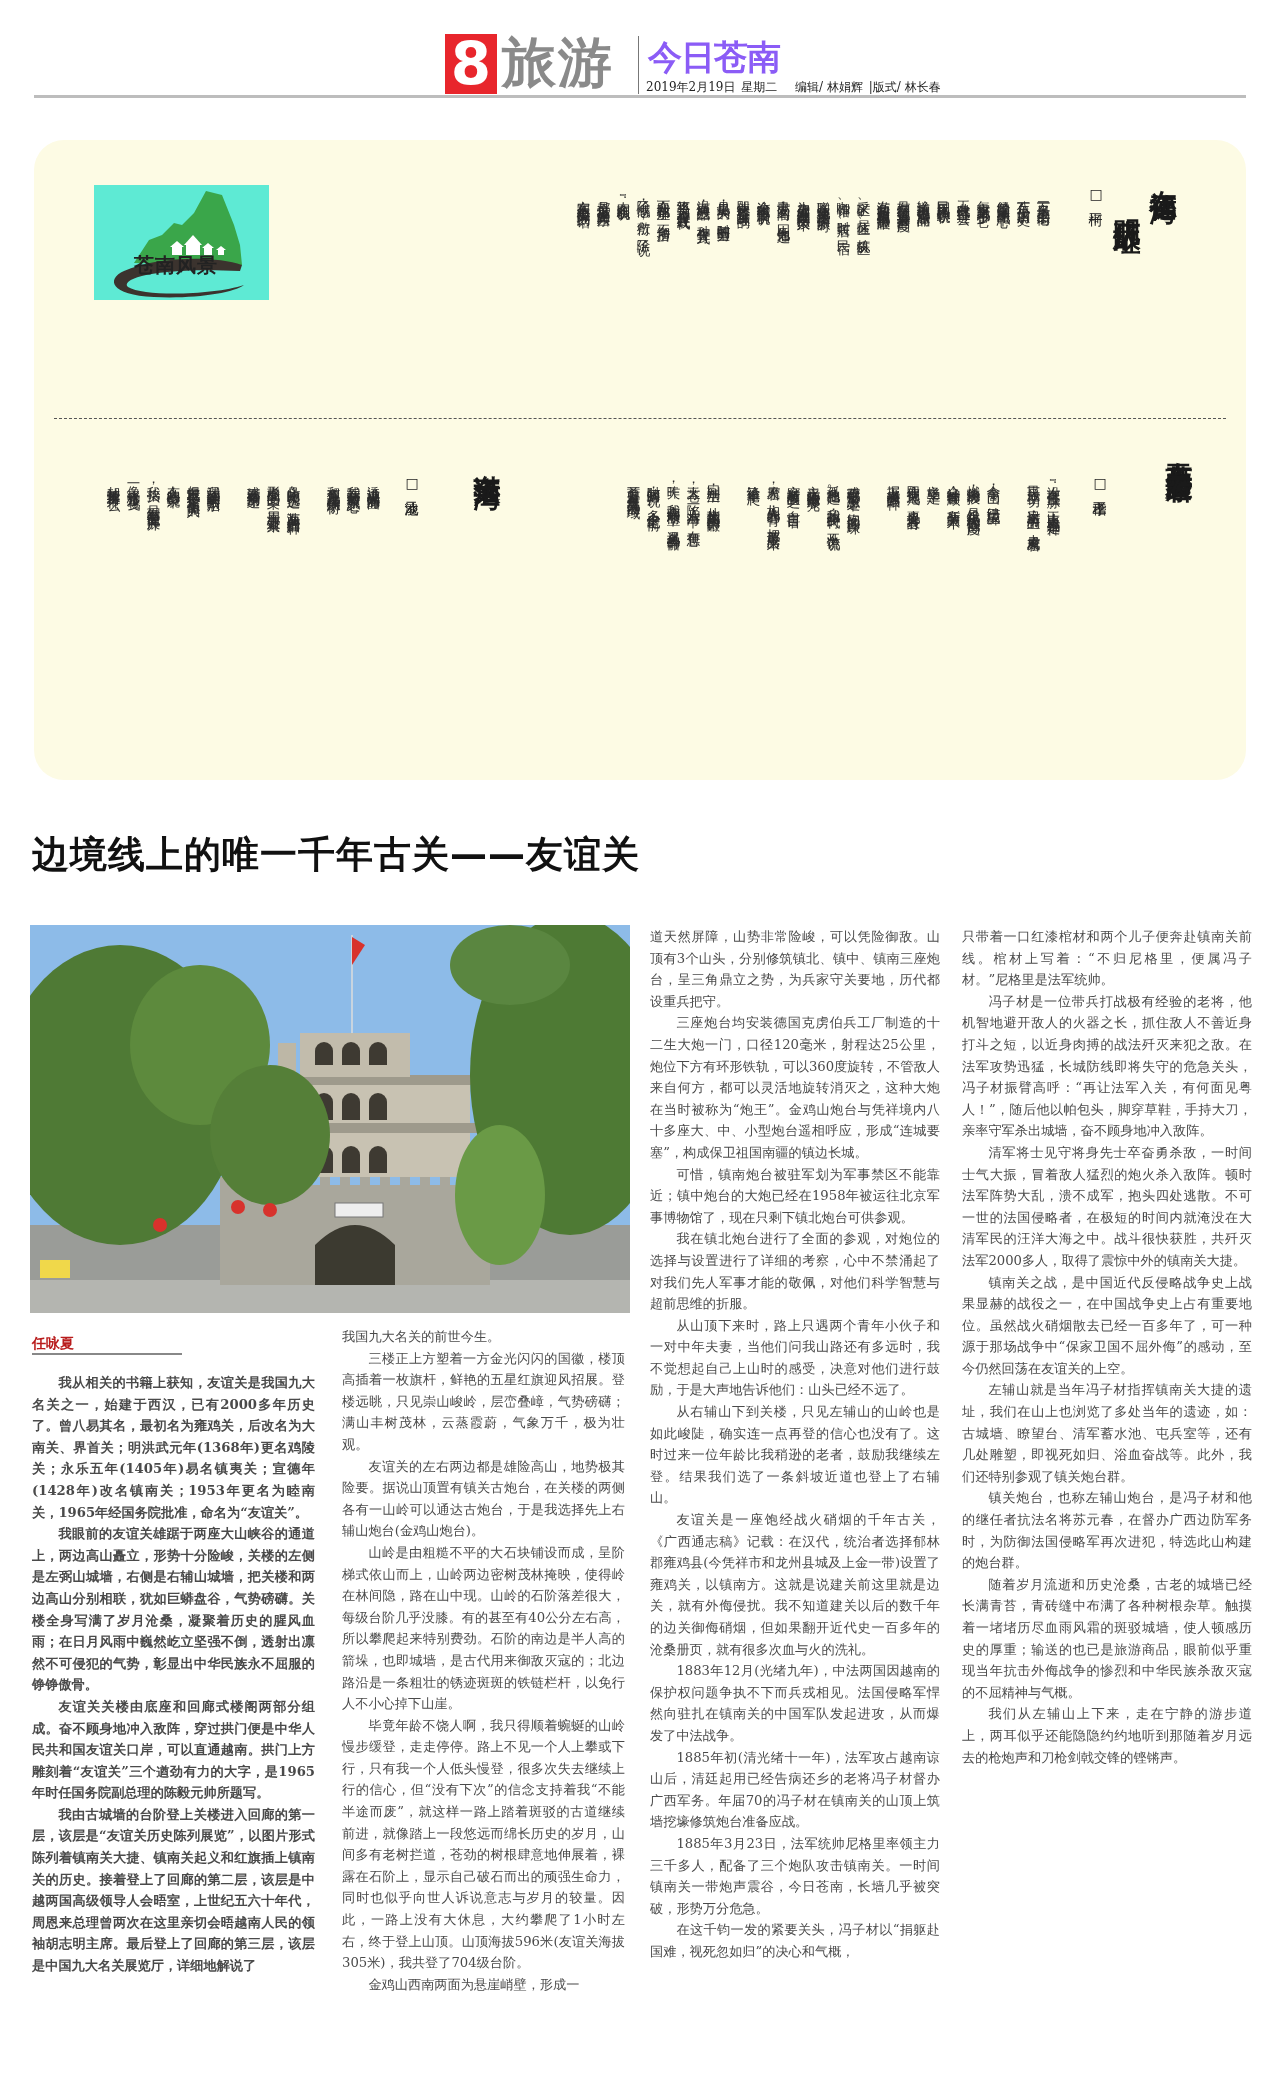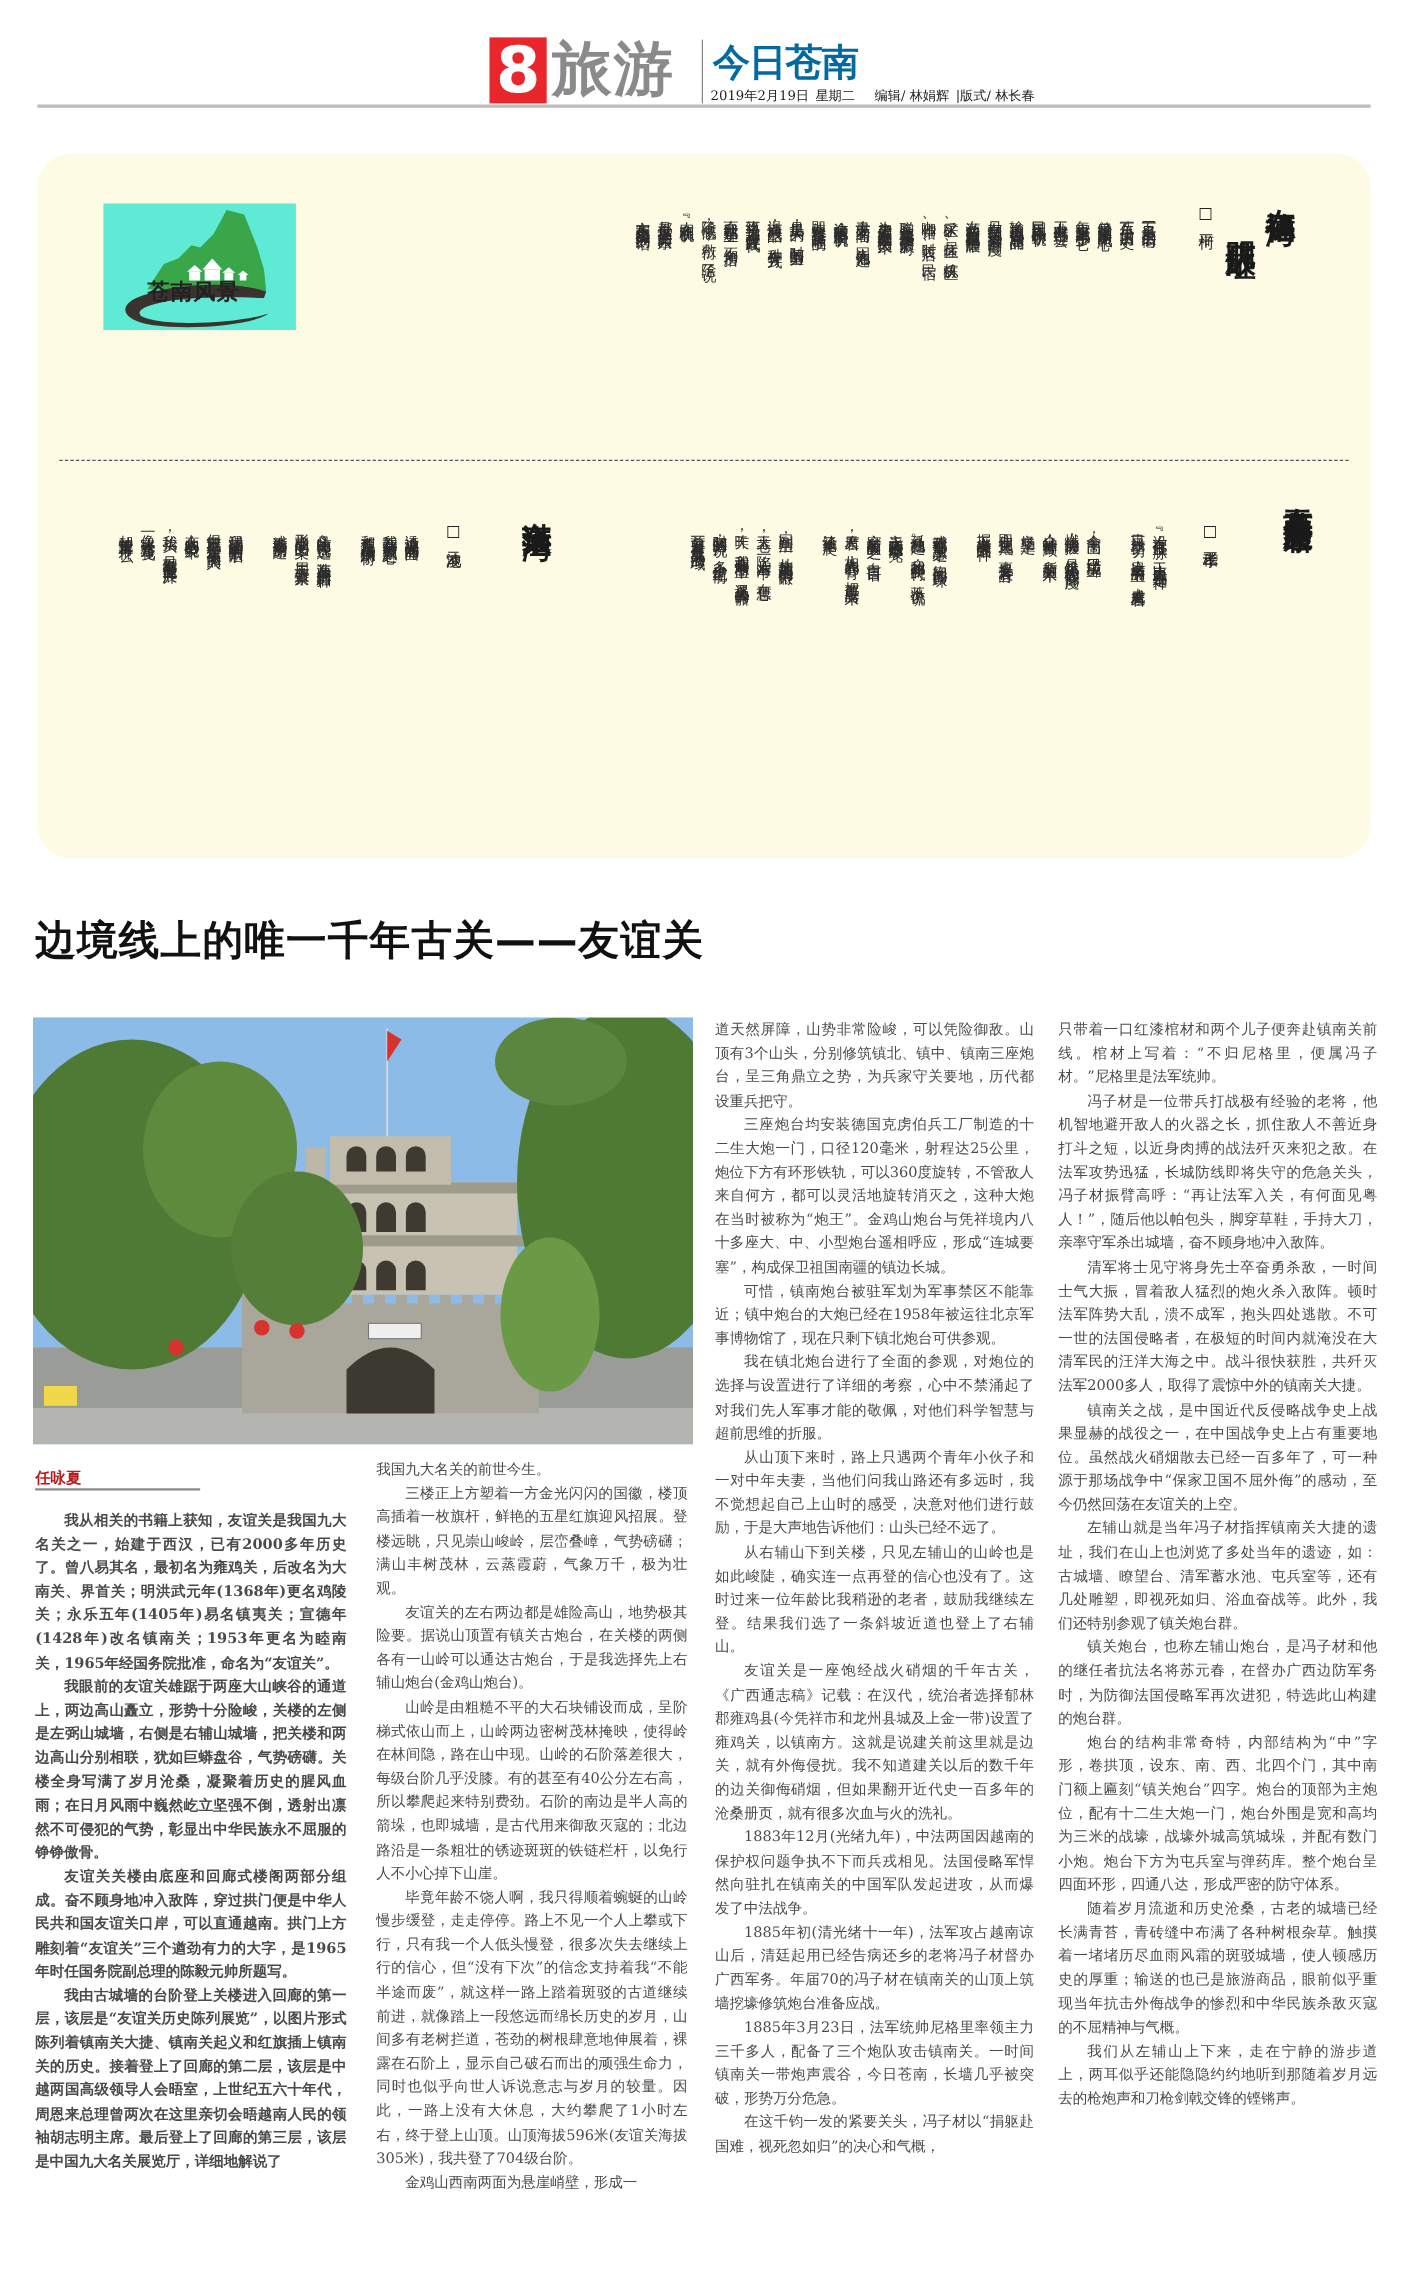--- a/index.html
+++ b/index.html
@@ -7,21 +7,21 @@
   body { position: relative; font-family: "DejaVu Serif", "Liberation Serif", serif; color: #2a2a2a; }
 
   
   .masthead { position: absolute; left: 0; top: 0; width: 1280px; height: 100px; }
   .page-num { position: absolute; left: 445px; top: 34px; width: 52px; height: 60px; background: #e8262c; color: #fff;
     font-family: "DejaVu Sans", sans-serif; font-weight: bold; font-size: 58px; line-height: 60px; text-align: center; }
   .section-name { position: absolute; left: 502px; top: 30px; font-family: Liberation Serif, serif; font-weight: bold;
     font-size: 54px; line-height: 66px; color: #8a8a8a; letter-spacing: 2px; }
   .mast-divider { position: absolute; left: 638px; top: 36px; width: 1px; height: 58px; background: #777; }
   .column-name { position: absolute; left: 648px; top: 36px; font-family: "DejaVu Sans", sans-serif; font-weight: bold;
-    font-size: 34px; line-height: 42px; color: #0369a1; letter-spacing: -1px; }
+    font-size: 34px; line-height: 42px; color: #8b5cf6; letter-spacing: -1px; }
   .mast-meta { position: absolute; left: 646px; top: 80px; font-size: 12px; line-height: 14px; color: #222; white-space: nowrap; }
   .mast-meta span { margin-right: 14px; }
   .mast-meta span.tight { margin-right: 2px; }
   .mast-rule { position: absolute; left: 34px; top: 95px; width: 1212px; height: 3px; background: #bdbdbd; }
 
   
   .poetry-panel { position: absolute; left: 34px; top: 140px; width: 1212px; height: 640px;
     background: #fdfbe4; border-radius: 30px; }
   .panel-divider { position: absolute; left: 20px; top: 278px; width: 1172px; border-top: 1px dashed #555; }
 
@@ -220,16 +220,15 @@
     <p>1885年3月23日，法军统帅尼格里率领主力三千多人，配备了三个炮队攻击镇南关。一时间镇南关一带炮声震谷，今日苍南，长墙几乎被突破，形势万分危急。</p>
     <p>在这千钧一发的紧要关头，冯子材以“捐躯赴国难，视死忽如归”的决心和气概，</p>
   </div>
 <div class="col" id="col3" style="left:962px; top:926px;  width:290px;">
     <p class="cont">只带着一口红漆棺材和两个儿子便奔赴镇南关前线。棺材上写着：“不归尼格里，便属冯子材。”尼格里是法军统帅。</p>
     <p>冯子材是一位带兵打战极有经验的老将，他机智地避开敌人的火器之长，抓住敌人不善近身打斗之短，以近身肉搏的战法歼灭来犯之敌。在法军攻势迅猛，长城防线即将失守的危急关头，冯子材振臂高呼：“再让法军入关，有何面见粤人！”，随后他以帕包头，脚穿草鞋，手持大刀，亲率守军杀出城墙，奋不顾身地冲入敌阵。</p>
     <p>清军将士见守将身先士卒奋勇杀敌，一时间士气大振，冒着敌人猛烈的炮火杀入敌阵。顿时法军阵势大乱，溃不成军，抱头四处逃散。不可一世的法国侵略者，在极短的时间内就淹没在大清军民的汪洋大海之中。战斗很快获胜，共歼灭法军2000多人，取得了震惊中外的镇南关大捷。</p>
     <p>镇南关之战，是中国近代反侵略战争史上战果显赫的战役之一，在中国战争史上占有重要地位。虽然战火硝烟散去已经一百多年了，可一种源于那场战争中“保家卫国不屈外侮”的感动，至今仍然回荡在友谊关的上空。</p>
     <p>左辅山就是当年冯子材指挥镇南关大捷的遗址，我们在山上也浏览了多处当年的遗迹，如：古城墙、瞭望台、清军蓄水池、屯兵室等，还有几处雕塑，即视死如归、浴血奋战等。此外，我们还特别参观了镇关炮台群。</p>
     <p>镇关炮台，也称左辅山炮台，是冯子材和他的继任者抗法名将苏元春，在督办广西边防军务时，为防御法国侵略军再次进犯，特选此山构建的炮台群。</p>
-    <p>炮台的结构非常奇特，内部结构为“中”字形，卷拱顶，设东、南、西、北四个门，其中南门额上匾刻“镇关炮台”四字。炮台的顶部为主炮位，配有十二生大炮一门，炮台外围是宽和高均为三米的战壕，战壕外城高筑城垛，并配有数门小炮。炮台下方为屯兵室与弹药库。整个炮台呈四面环形，四通八达，形成严密的防守体系。</p>
     <p>随着岁月流逝和历史沧桑，古老的城墙已经长满青苔，青砖缝中布满了各种树根杂草。触摸着一堵堵历尽血雨风霜的斑驳城墙，使人顿感历史的厚重；输送的也已是旅游商品，眼前似乎重现当年抗击外侮战争的惨烈和中华民族杀敌灭寇的不屈精神与气概。</p>
     <p>我们从左辅山上下来，走在宁静的游步道上，两耳似乎还能隐隐约约地听到那随着岁月远去的枪炮声和刀枪剑戟交锋的铿锵声。</p>
   </div>
 
 </body></html>

